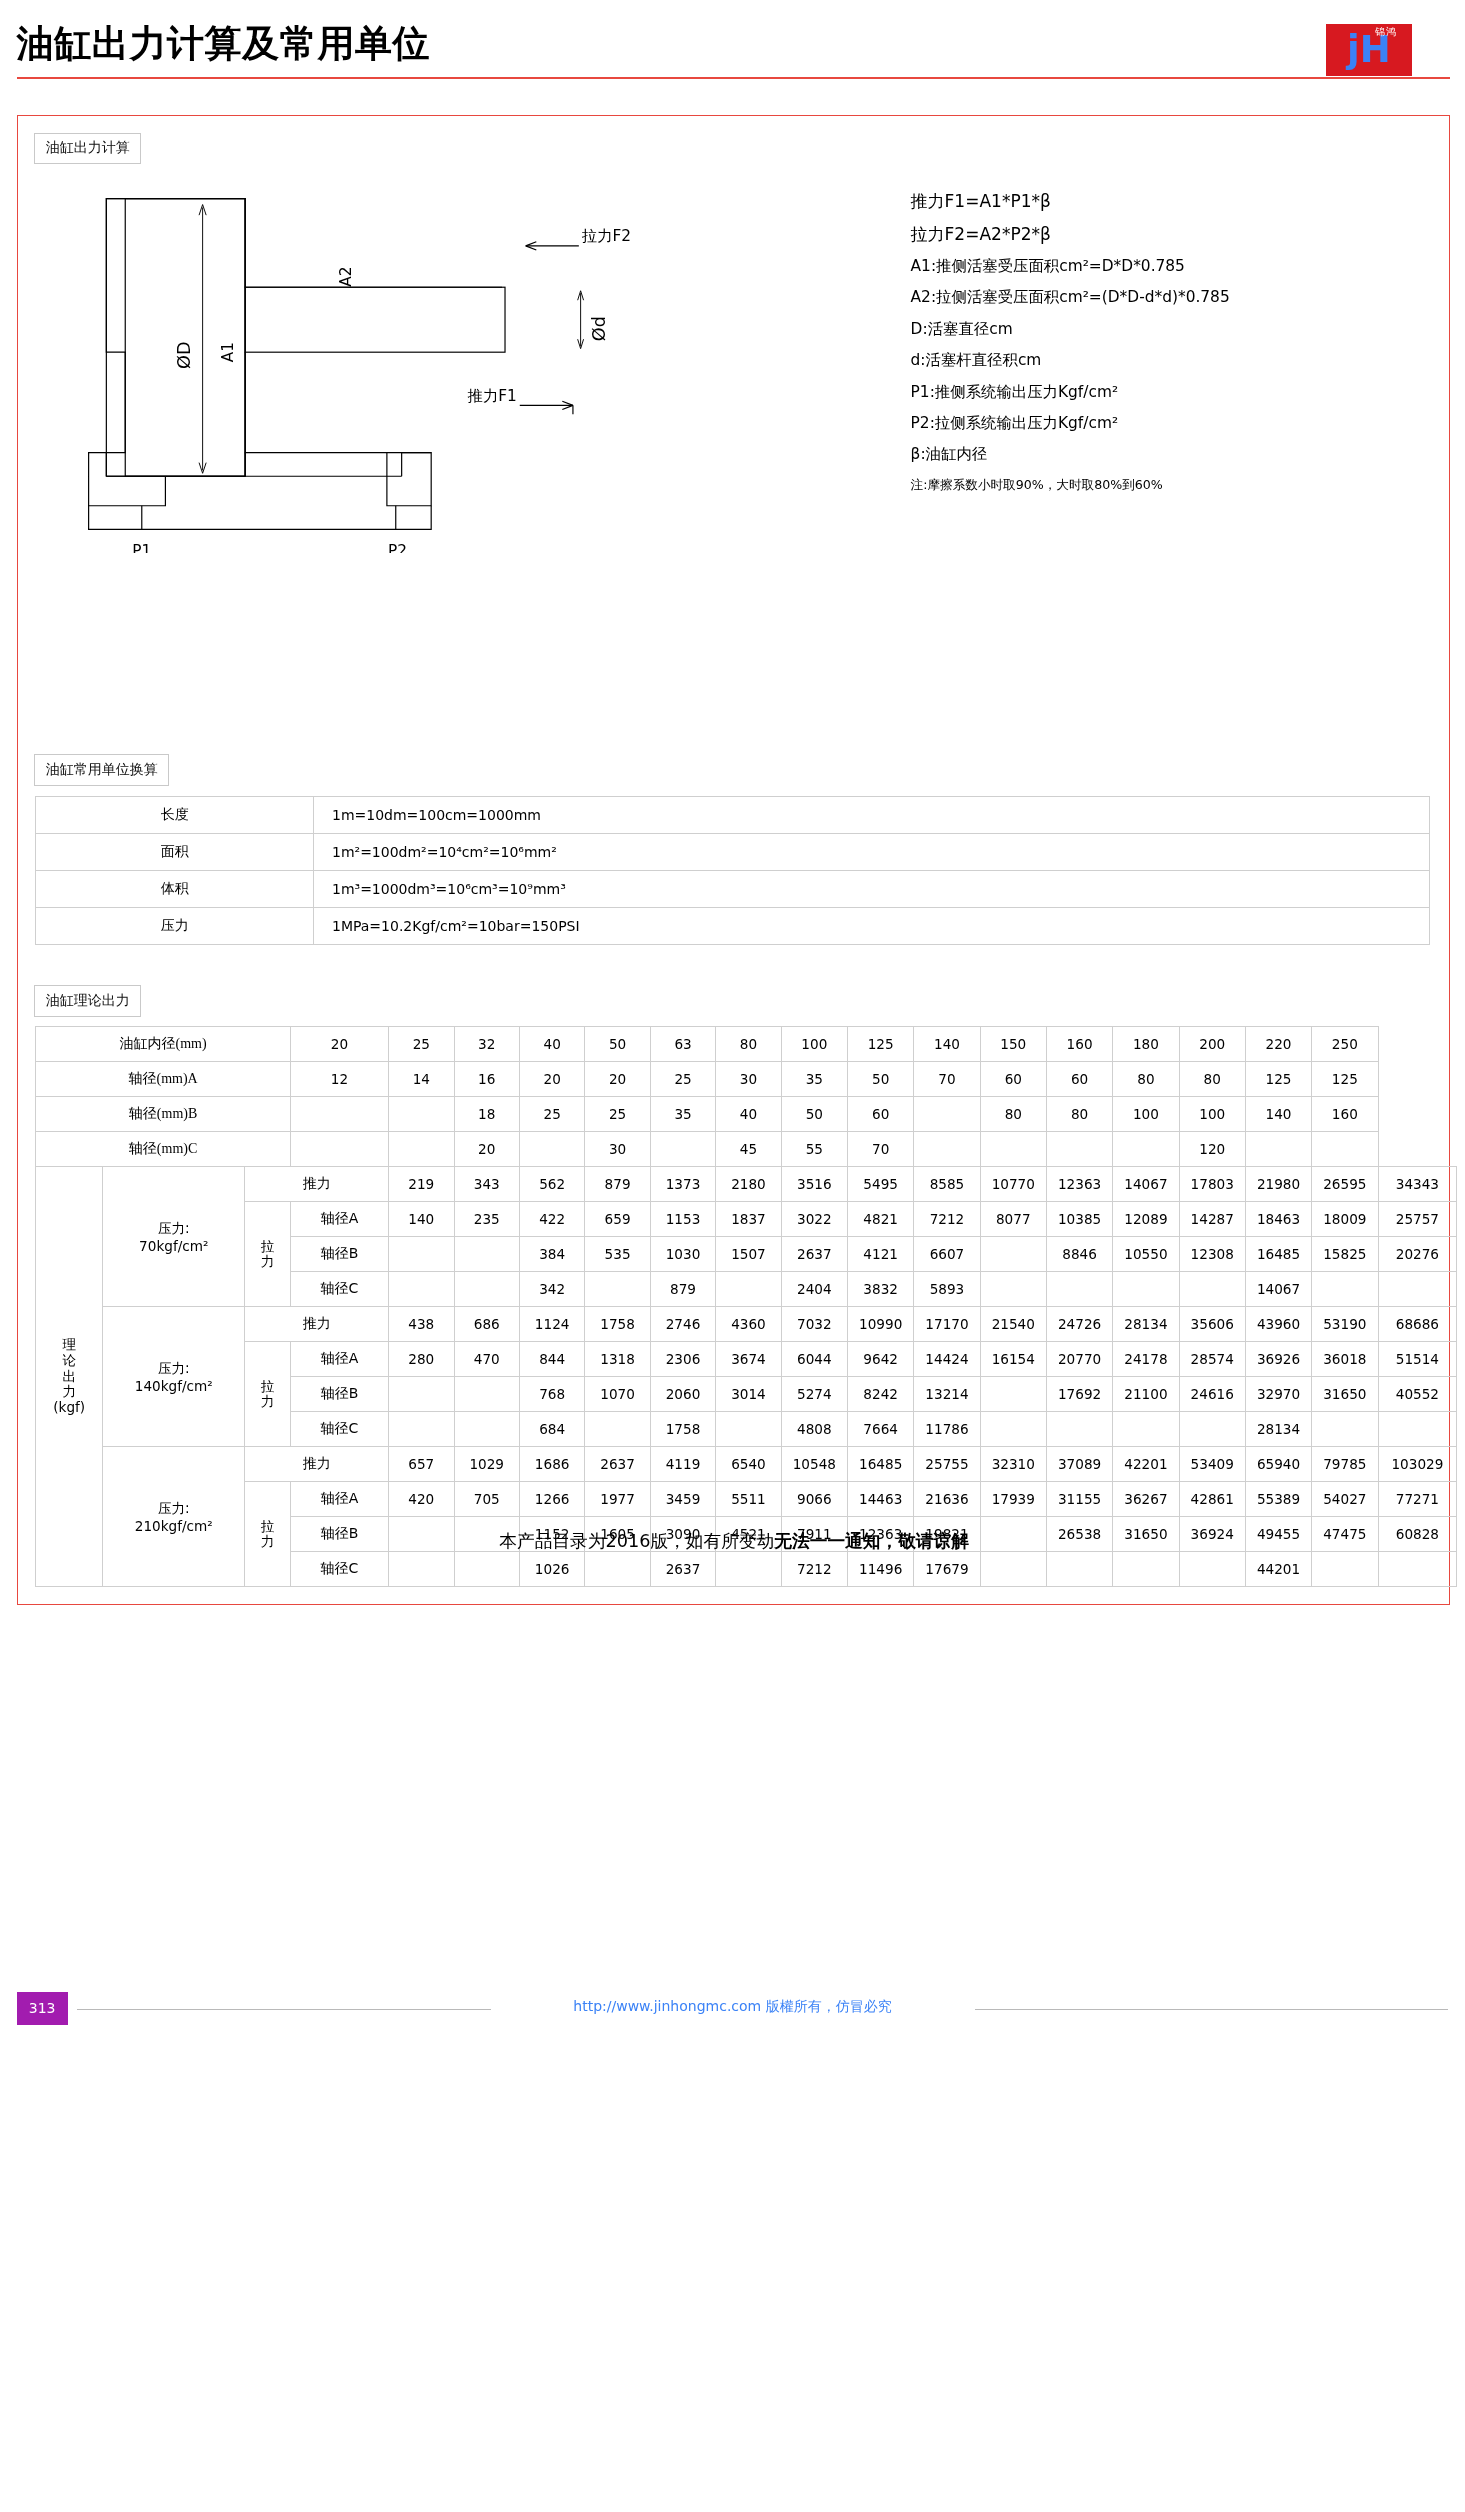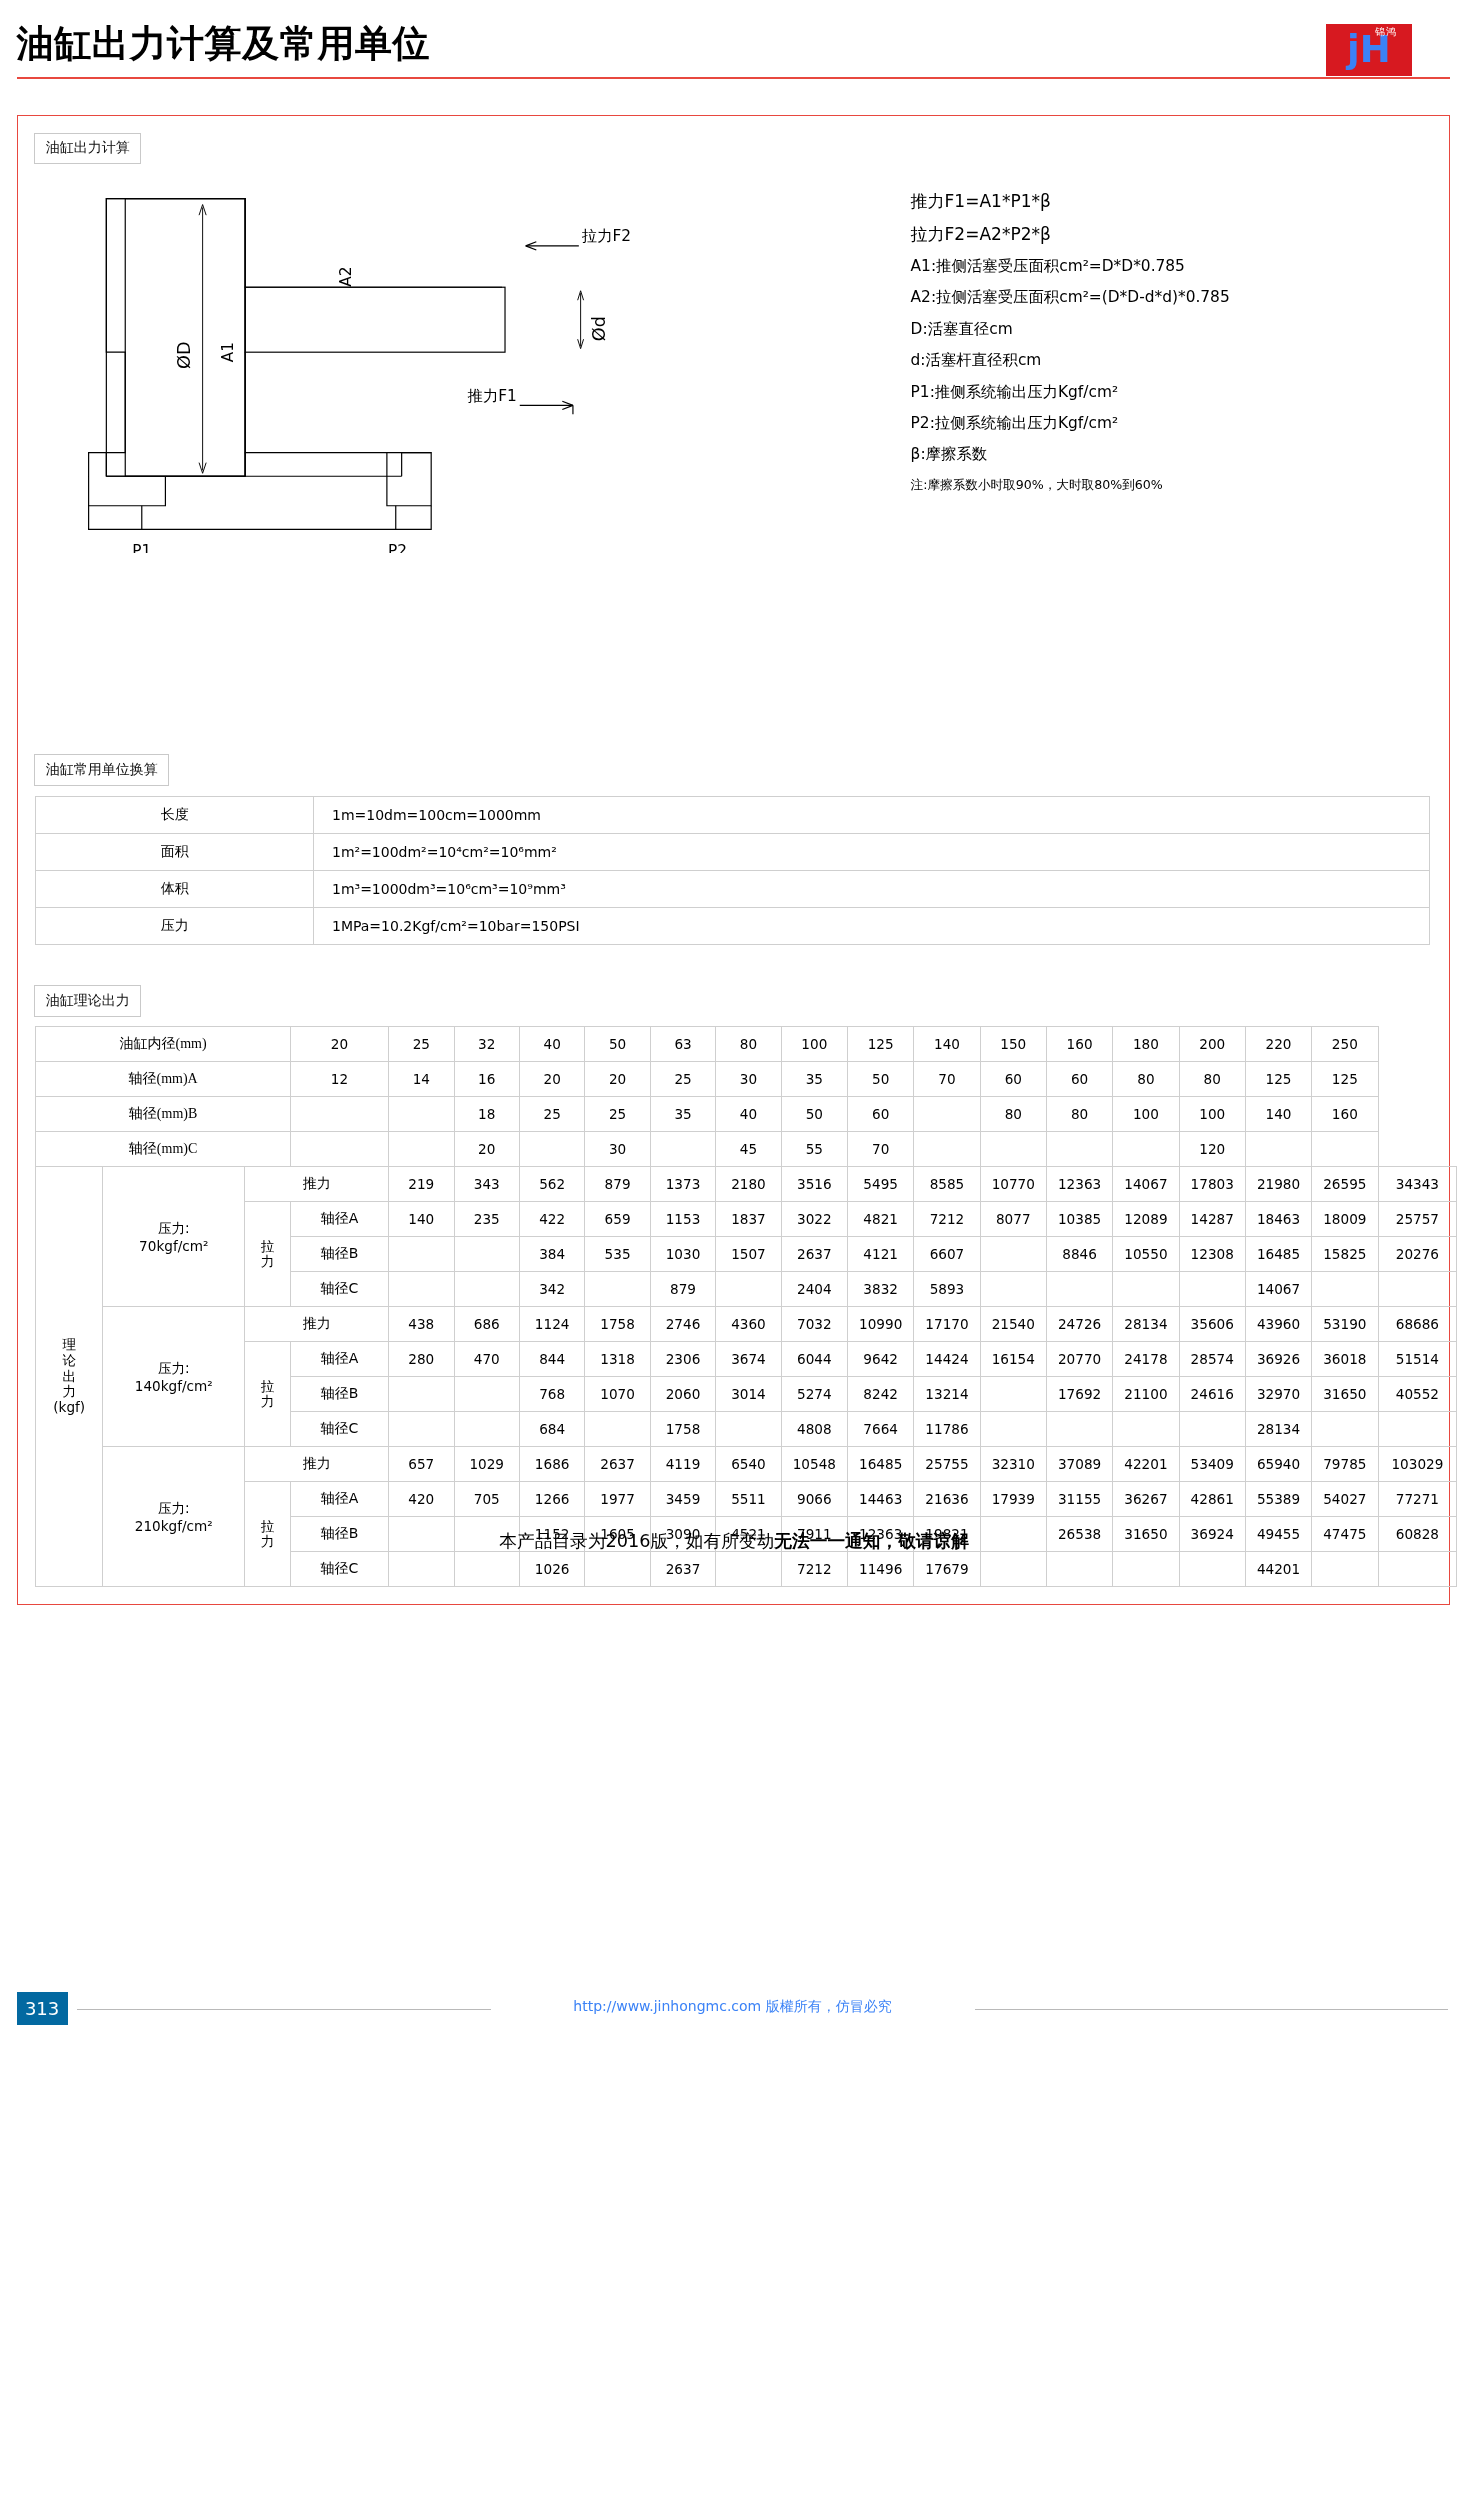--- a/index.html
+++ b/index.html
@@ -98,21 +98,21 @@
   .colw { width: 46px; }
 
   
   .note {
     position: absolute; left: 0; top: 1543px; width: 1433px;
     text-align: center; font-size: 17.7px; font-weight: 700;
   }
   .note .reg { font-weight: 400; }
   .pagenum {
     position: absolute; left: 16.6px; top: 1992px; width: 51px; height: 33px;
-    background: #0369a1; color: #fff; font-size: 18px; text-align: center; line-height: 33px;
+    background: #a21caf; color: #fff; font-size: 14px; text-align: center; line-height: 33px;
   }
   .foot-line-l { position: absolute; left: 77px; top: 2009px; width: 414px; height: 0.6px; background: #b9b9b9; }
   .foot-line-r { position: absolute; left: 975px; top: 2009px; width: 473px; height: 0.6px; background: #b9b9b9; }
   .foot-text {
     position: absolute; left: 508px; top: 1998px; width: 449px;
     text-align: center; font-size: 14px; color: #3b82f6;
   }
 </style>
 </head>
 <body>
@@ -188,21 +188,21 @@
 
     <div class="formulas" style="top:77px;">
       <div class="fl big">推力F1=A1*P1*β</div>
       <div class="fl big">拉力F2=A2*P2*β</div>
       <div class="fl">A1:推侧活塞受压面积cm²=D*D*0.785</div>
       <div class="fl">A2:拉侧活塞受压面积cm²=(D*D-d*d)*0.785</div>
       <div class="fl">D:活塞直径cm</div>
       <div class="fl">d:活塞杆直径积cm</div>
       <div class="fl">P1:推侧系统输出压力Kgf/cm²</div>
       <div class="fl">P2:拉侧系统输出压力Kgf/cm²</div>
-      <div class="fl">β:摩擦系数</div>
+      <div class="fl">β:油缸内径</div>
       <div class="fl small">注:摩擦系数小时取90%，大时取80%到60%</div>
     </div>
 
     <div class="chip" style="left:16.6px; top:638px;">油缸常用单位换算</div>
 
     <table class="units-table" style="top:680px; left:17.7px; width:1395px;">
       <tbody>
         <tr>
           <td class="k">长度</td>
           <td class="v">1m=10dm=100cm=1000mm</td>

